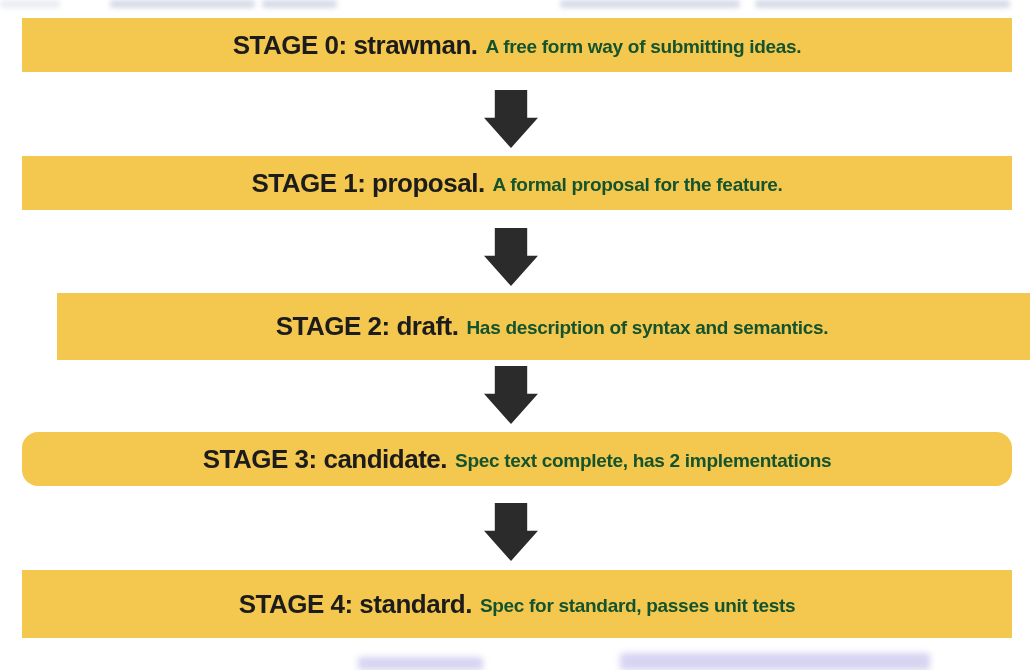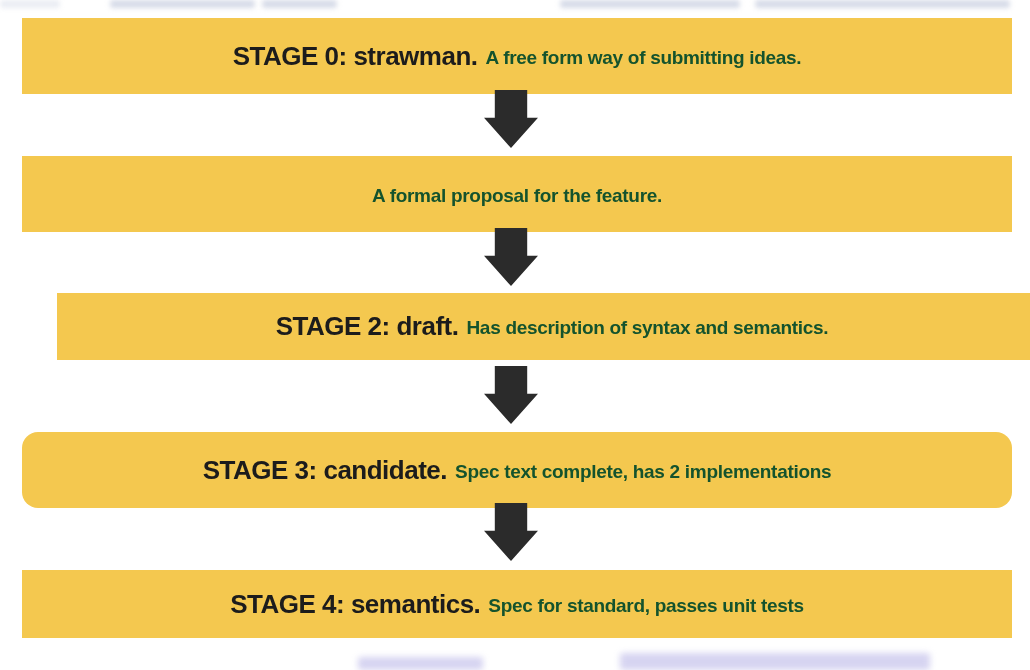--- a/index.html
+++ b/index.html
@@ -9,21 +9,21 @@
     width: 1030px;
     height: 670px;
     background: #ffffff;
     overflow: hidden;
     font-family: "Liberation Sans", sans-serif;
   }
   .banner {
     position: absolute;
     left: 22px;
     width: 990px;
-    height: 76px;
+    height: 54px;
     background: #F4C84F;
     display: flex;
     align-items: center;
     justify-content: center;
     gap: 8px;
     white-space: nowrap;
   }
   .banner .heading {
     font-size: 26px;
     font-weight: 700;
@@ -83,41 +83,42 @@
   <div class="artifact top" style="left:755px; width:255px;"></div>
 
   <div class="banner" id="banner-0">
     <span class="heading">STAGE 0: strawman.</span>
     <span class="desc">A free form way of submitting ideas.</span>
   </div>
 
   <div class="arrow" id="arrow-0"></div>
 
   <div class="banner" id="banner-1">
+    <span class="heading">STAGE 1: proposal.</span>
     <span class="desc">A formal proposal for the feature.</span>
   </div>
 
   <div class="arrow" id="arrow-1"></div>
 
   <div class="banner" id="banner-2">
     <span class="heading">STAGE 2: draft.</span>
     <span class="desc">Has description of syntax and semantics.</span>
   </div>
 
   <div class="arrow" id="arrow-2"></div>
 
   <div class="banner" id="banner-3">
     <span class="heading">STAGE 3: candidate.</span>
     <span class="desc">Spec text complete, has 2 implementations</span>
   </div>
 
   <div class="arrow" id="arrow-3"></div>
 
   <div class="banner" id="banner-4">
-    <span class="heading">STAGE 4: semantics.</span>
+    <span class="heading">STAGE 4: standard.</span>
     <span class="desc">Spec for standard, passes unit tests</span>
   </div>
 
 
   <div class="artifact bottom" style="left:358px; top:657px; width:125px; height:13px; filter:blur(3px);"></div>
   <div class="artifact bottom" style="left:620px; top:653px; width:310px; height:17px; filter:blur(3px);"></div>
 
 </div>
 
 </body></html>

